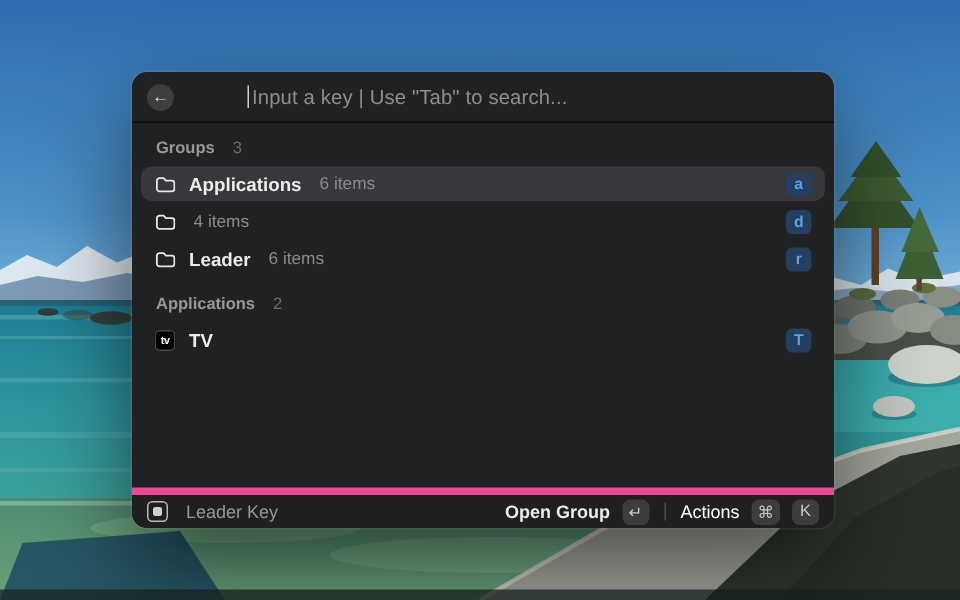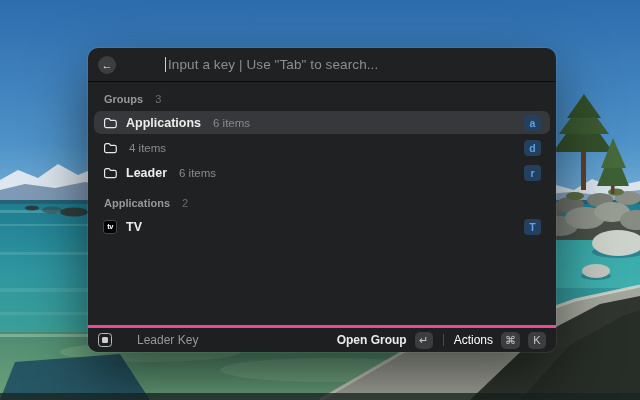--- a/index.html
+++ b/index.html
@@ -44,22 +44,22 @@
 
   .app-icon { width:14px; height:14px; border-radius:3.5px; flex:0 0 14px;
     display:flex; align-items:center; justify-content:center; overflow:hidden; }
   .app-icon.terminal { background:linear-gradient(#3a3d42,#26282c);
     box-shadow:inset 0 0 0 1px #5a5d62; color:#e8e8e8; font-size:6px;
     font-weight:700; justify-content:flex-start; padding:2px 0 0 2px;
     font-family:"DejaVu Sans Mono", monospace; line-height:6px; }
   .app-icon.tv { background:#000; box-shadow:inset 0 0 0 1px #43464a;
     color:#fff; font-size:7.5px; font-weight:700; letter-spacing:-0.5px; }
 
-  .footer { flex:0 0 27px; display:flex; align-items:center; gap:25px;
-    padding:0 10px; border-top:3px solid #ec4899; background:#1e1f21; }
+  .footer { flex:0 0 27px; display:flex; align-items:center; gap:12px;
+    padding:0 10px; border-top:5px solid #ec4899; background:#1e1f21; }
   .lk-logo { width:14px; height:14px; border:1.5px solid #b9b9b9; border-radius:3.5px;
     display:flex; align-items:center; justify-content:center; flex:0 0 14px; }
   .lk-logo .dot { width:6px; height:6px; background:#cfcfcf; border-radius:1.5px; }
   .footer-app-name { font-size:12px; color:#97989a; }
   .footer-right { margin-left:auto; display:flex; align-items:center; gap:8px; }
   .footer-action-primary { font-size:12px; font-weight:700; color:#ebebeb; }
   .footer-action { font-size:12px; color:#ffffff; }
   .keycap { min-width:18px; height:17px; padding:0 4px; border-radius:5px;
     background:#3c3d3f; color:#c7c7c7; font-size:11px; display:flex;
     align-items:center; justify-content:center; }

